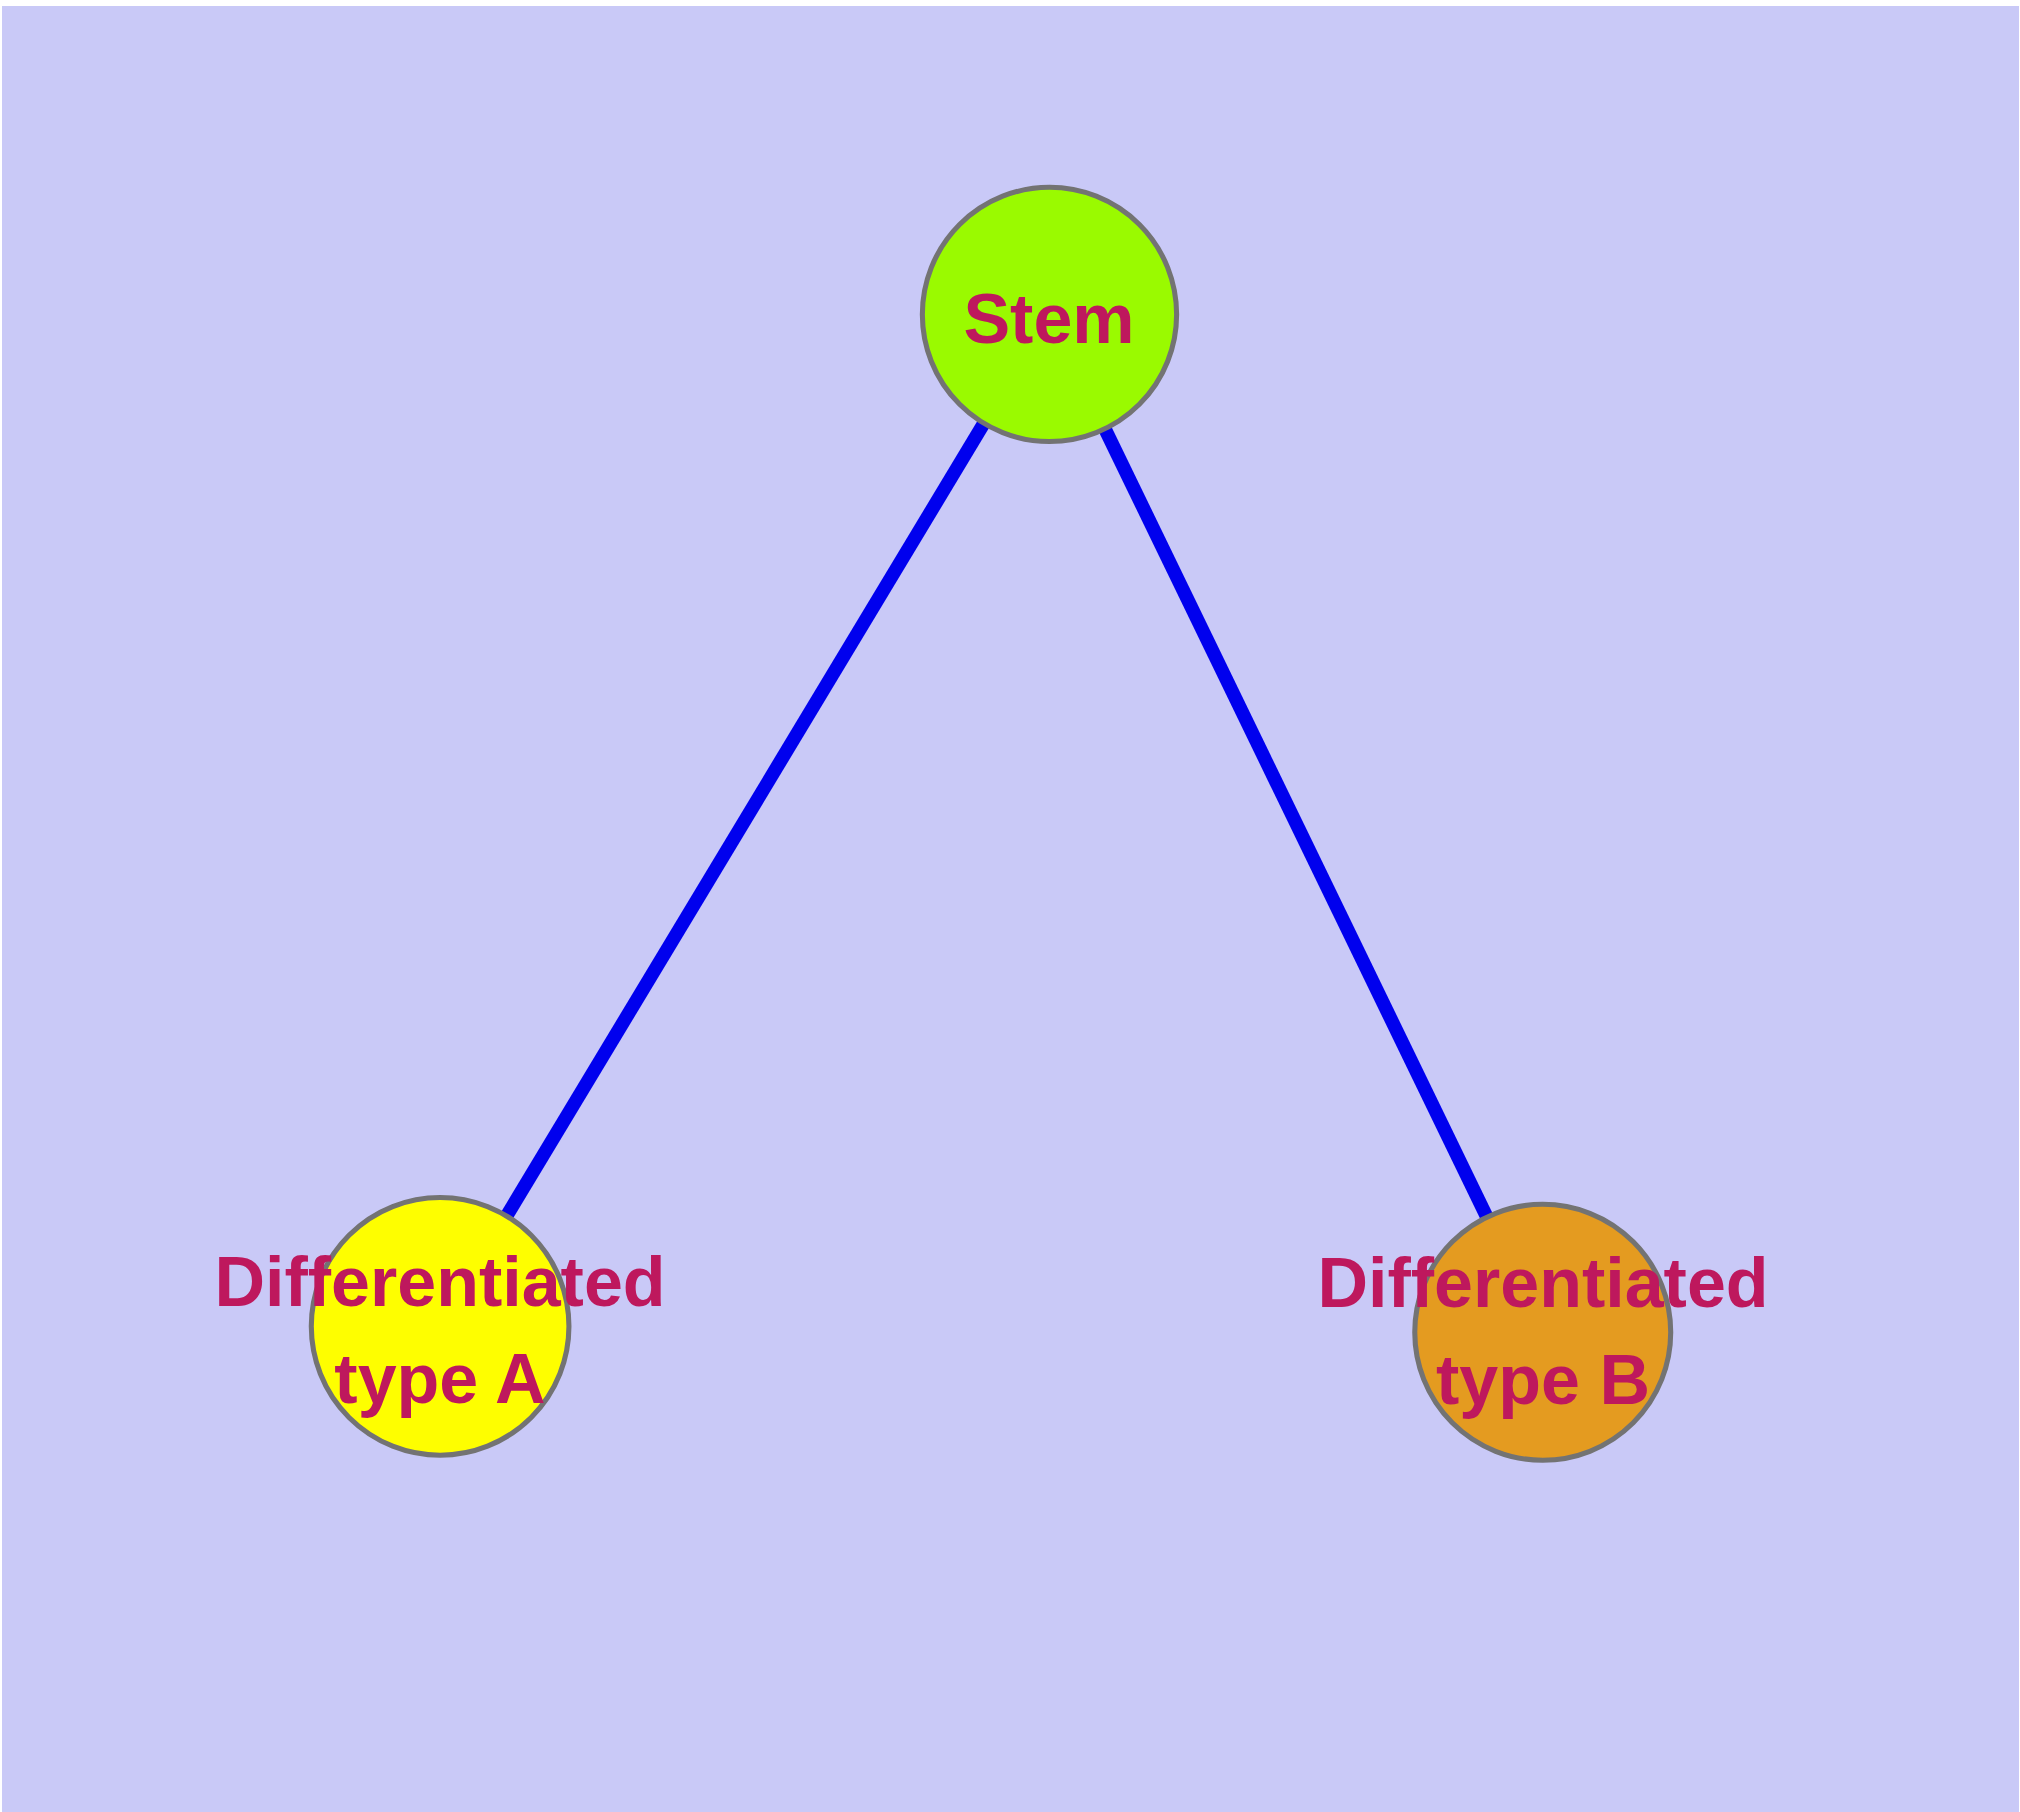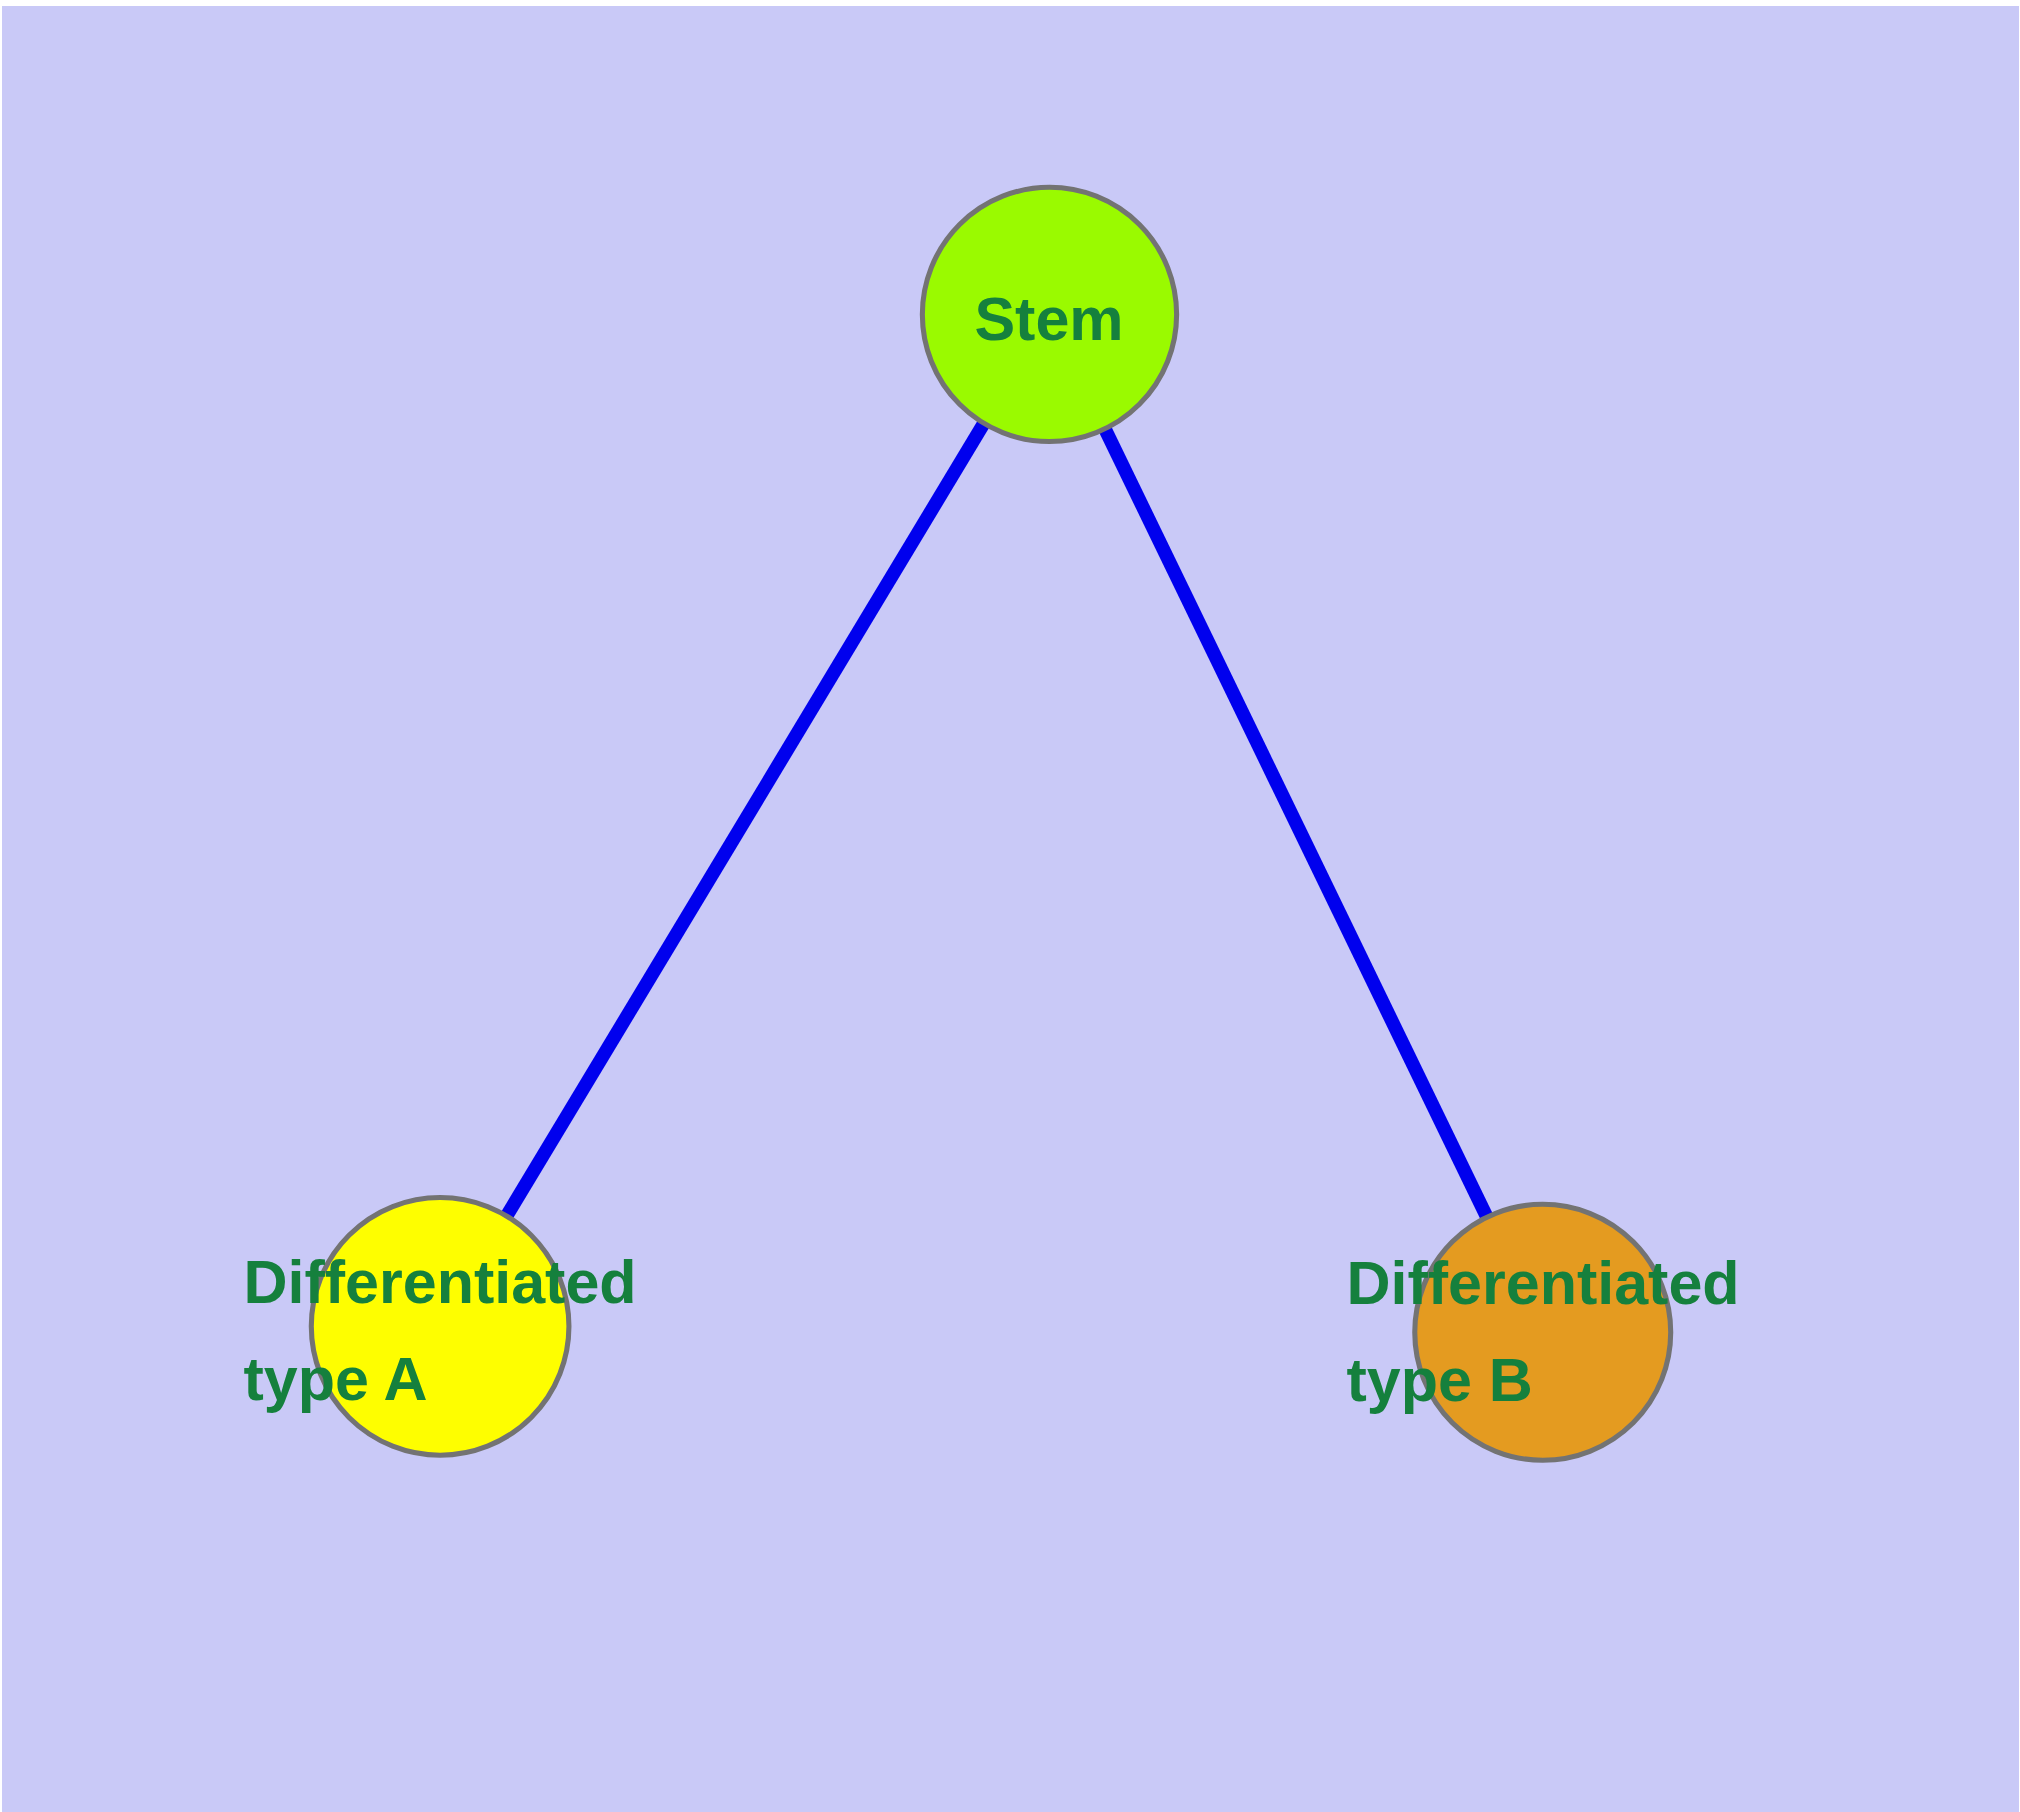--- a/index.html
+++ b/index.html
@@ -30,24 +30,25 @@
     height: 1812px;
   }
 
   .edge { stroke-width: 16; stroke-linecap: butt; }
 
   .node-circle { stroke-width: 6; }
 
   .node-label {
     position: absolute;
     transform: translate(-50%, -50%);
-    color: #15803d;
+    color: #be185d;
     font-weight: bold;
-    font-size: 61px;
+    font-size: 70px;
     line-height: 97px;
+    text-align: center;
     white-space: pre-line;
     letter-spacing: 0;
   }
 </style>
 </head>
 <body>
 
 <div class="page" style="background: rgb(255, 255, 255);">
 
   <div class="panel" style="background: rgb(201, 201, 247);"></div>

